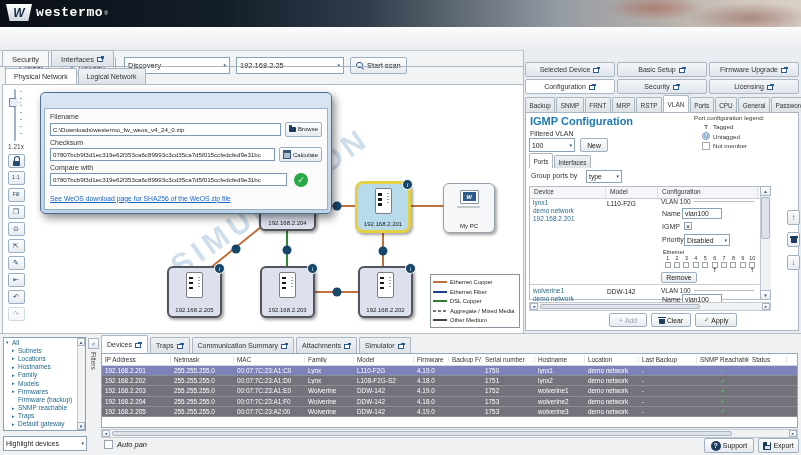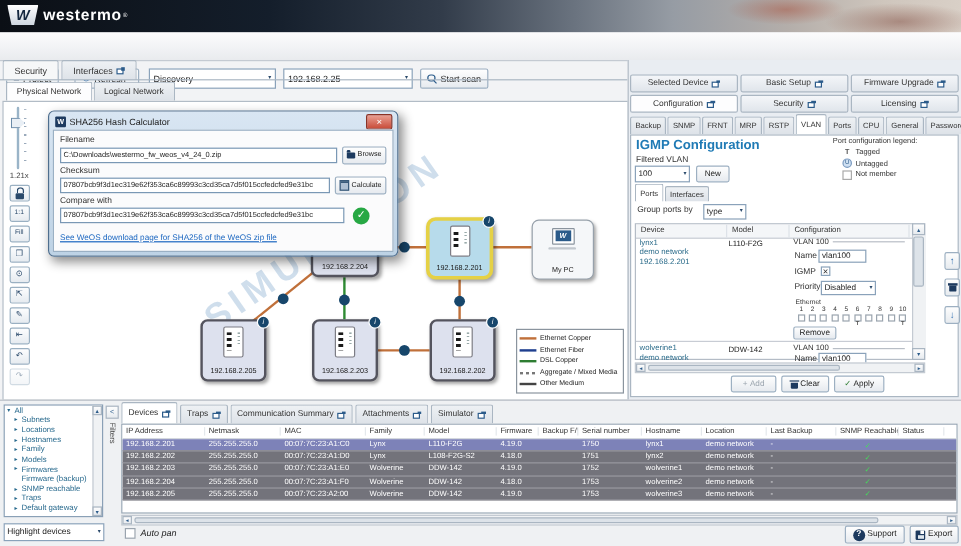--- a/index.html
+++ b/index.html
@@ -10,21 +10,21 @@
   
   .titlebar{position:absolute;left:0;top:0;width:801px;height:27px;
     background:
       radial-gradient(70px 18px at 655px 8px, rgba(168,88,70,.55), transparent 70%),
       radial-gradient(90px 22px at 750px 18px, rgba(120,62,50,.45), transparent 70%),
       linear-gradient(90deg,#0b0f15 0%,#141e2b 28%,#323c4a 46%,#6b7480 60%,#969ca4 70%,#b4aeaa 82%,#cfc6bd 92%,#d9d0c7 100%);}
   .brand{position:absolute;left:6px;top:4px;display:flex;align-items:center;}
   .wshield{width:26px;height:17px;background:linear-gradient(180deg,#ffffff,#cfd7e0);
     clip-path:polygon(0 0,100% 0,86% 100%,14% 100%);display:flex;align-items:center;justify-content:center;
     color:#14273f;font-weight:bold;font-size:12px;font-style:italic;}
-  .brandname{color:#fff;font-size:13px;font-weight:bold;letter-spacing:.6px;margin-left:4px;}
+  .brandname{color:#fff;font-size:13px;font-weight:bold;letter-spacing:.6px;margin-left:4px;font-family:Liberation Mono, monospace;}
   .brandmark{color:#fff;font-size:5px;vertical-align:super;margin-left:1px;}
   .tagline{color:#e9edf3;font-size:7.5px;font-style:italic;margin-left:12px;margin-top:3px;}
 
   
   .toolbar{position:absolute;left:0;top:27px;width:801px;height:23px;
     background:linear-gradient(#fcfcfd,#e9ebee);border-bottom:1px solid #c4cad2;}
   .btn{display:inline-flex;align-items:center;gap:3px;background:linear-gradient(#fefefe,#e6eaef);
     border:1px solid #9db0c2;border-radius:2px;font-size:7.5px;color:#222;padding:0 5px;height:17px;box-sizing:border-box;}
   .combo{display:inline-flex;align-items:center;justify-content:space-between;background:#fff;
     border:1px solid #8aa2ba;font-size:7.5px;color:#222;padding:0 3px;height:17px;box-sizing:border-box;}
@@ -414,27 +414,20 @@
           <span class="tg">↶</span>
         </div>
           <div class="tool" data-name="redo-button" data-state="disabled">
           <span class="tg">↷</span>
         </div>
         </div>
     </div>
   </div>
 
   <div class="dialog" data-name="sha256-dialog">
-    <div class="dlg-title" data-name="dialog-title-bar">
-      <span class="dlg-wicon" data-name="westermo-app-icon">W</span>
-      <span data-name="dialog-title">SHA256 Hash Calculator</span>
-      <span class="dlg-close" data-name="close-button">
-          <span class="g-x" data-name="close-icon"></span>
-        </span>
-    </div>
     <div class="dlg-body" data-name="dialog-body">
       <div class="dlg-label" data-name="filename-label">Filename</div>
       <div class="dlg-row">
         <input class="dinput" data-name="filename-field" value="C:\Downloads\westermo_fw_weos_v4_24_0.zip" style="">
         <div class="dbtn" data-name="browse-button">
           <span class="foldico" data-name="folder-icon"></span>
           <span>Browse</span>
         </div>
       </div>
       <div class="dlg-label" data-name="checksum-label">Checksum</div>

